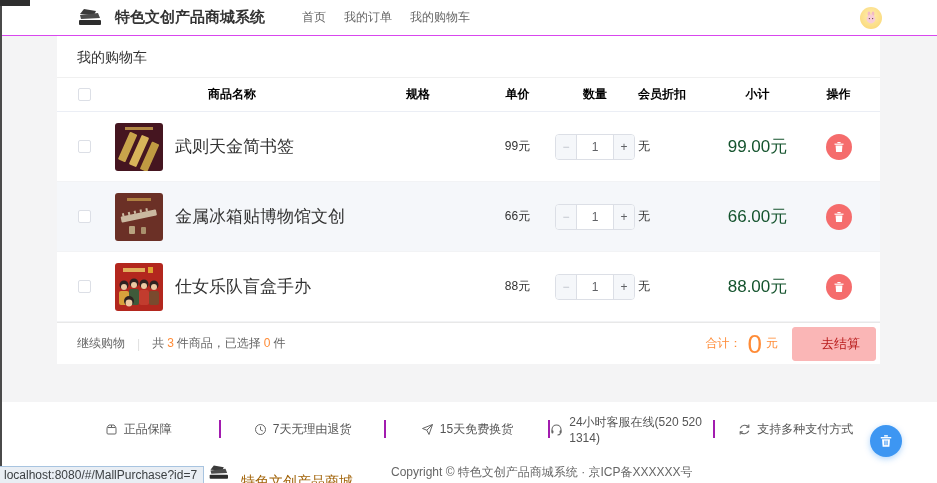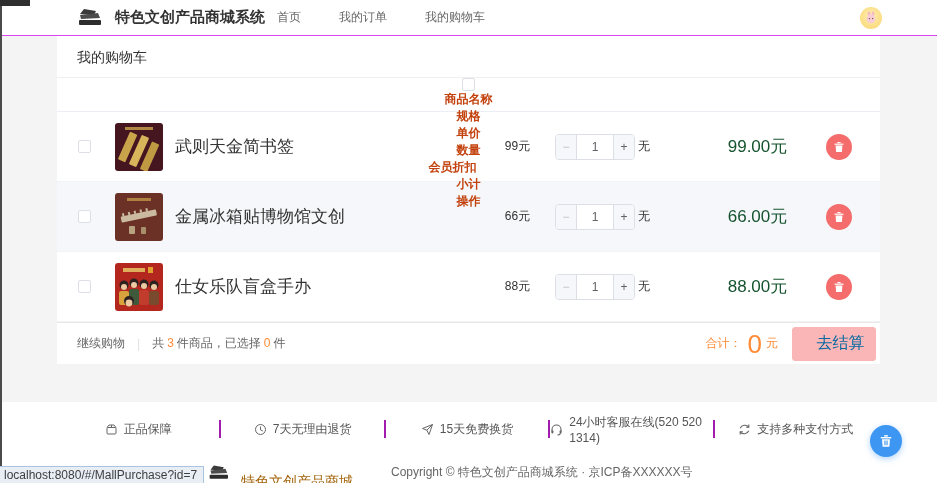--- a/index.html
+++ b/index.html
@@ -11,34 +11,34 @@
   .left-edge { position:absolute; left:0; top:0; width:2px; height:483px; background:#4a4a4a; z-index:60; }
   .corner-bar { position:absolute; left:0; top:0; width:30px; height:6px; background:#2f2f2f; z-index:61; }
 
   
   .app-header {
     height:36px; background:#fff; display:flex; align-items:center;
     padding-left:75px; border-bottom:1px solid #d946ef; position:relative;
   }
   .logo { width:30px; height:24px; display:flex; align-items:center; }
   .app-title { font-size:15px; font-weight:bold; color:#333; margin-left:10px; }
-  .nav { display:flex; align-items:center; margin-left:12px;gap:20px; }
+  .nav { display:flex; align-items:center; margin-left:37px; }
   .nav-item { font-size:12px; color:#666; margin-right:18px; cursor:pointer; }
   .avatar {
     position:absolute; right:55px; top:7px; width:22px; height:22px; border-radius:50%;
     background:radial-gradient(circle at 50% 40%, #ffedb0 0%, #f9d56e 100%);
     display:flex; align-items:center; justify-content:center; overflow:hidden; cursor:pointer;
   }
 
   
   .card { margin-left:57px; width:823px; background:#fff; }
   .card-title { height:42px; line-height:42px; padding-left:20px; font-size:14px; color:#333; border-bottom:1px solid #f0f0f0; }
 
   .trow { display:flex; align-items:center; }
-  .thead { height:34px; font-size:12px; font-weight:bold; color:#c2410c; border-bottom:1px solid #ebeef5;flex-direction:column; }
+  .thead { height:34px; font-size:12px; font-weight:bold; color:#000000; border-bottom:1px solid #ebeef5; }
   .prow { height:70px; font-size:12px; border-bottom:1px solid #f2f3f5; background:#fff; }
   .prow.alt { background:#f5f7fa; }
 
   .col-check { width:54px; display:flex; justify-content:center; }
   .col-name { flex:1; display:flex; align-items:center; }
   .col-name.hdr { justify-content:center; }
   .col-spec { width:130px; text-align:center; }
   .col-price { width:69px; text-align:center; }
   .col-qty { width:86px; display:flex; justify-content:center; }
   .col-discount { width:80px; text-align:left; }
@@ -64,21 +64,21 @@
   .cont-shop { color:#666; margin-left:20px; cursor:pointer; }
   .sum-sep { color:#e0e0e0; margin:0 12px; }
   .count-line { color:#666; }
   .count-num { color:#ff8b36; margin:0 3px; }
   .sum-right { margin-left:auto; display:flex; align-items:center; }
   .total-label { color:#ff8b36; font-size:12px; }
   .total-amount { color:#ff8b36; font-size:26px; margin:0 4px 0 6px; line-height:1; }
   .total-unit { color:#ff8b36; font-size:12px; margin-right:14px; }
   .checkout-btn {
     width:84px; height:34px; margin-right:4px; background:#fab6b6; border:1px solid #fab6b6;
-    color:#0369a1; font-size:16px; border-radius:3px; cursor:not-allowed;padding-left:13px;
+    color:#b91c1c; font-size:13px; border-radius:3px; cursor:not-allowed;padding-left:13px;
   }
 
   
   .site-footer { margin-top:38px; background:#fff; height:83px; padding-top:18px; }
   .services { display:flex; width:820px; margin-left:57px; }
   .service { flex:1; display:flex; align-items:center; justify-content:center; font-size:12px; color:#555; height:18px; }
   .service:not(:last-child) { border-right:2px solid #a21caf; }
   .service svg { margin-right:6px; flex:none; }
 
   .foot-bottom { display:flex; align-items:center; padding-left:205px; margin-top:16px; }

